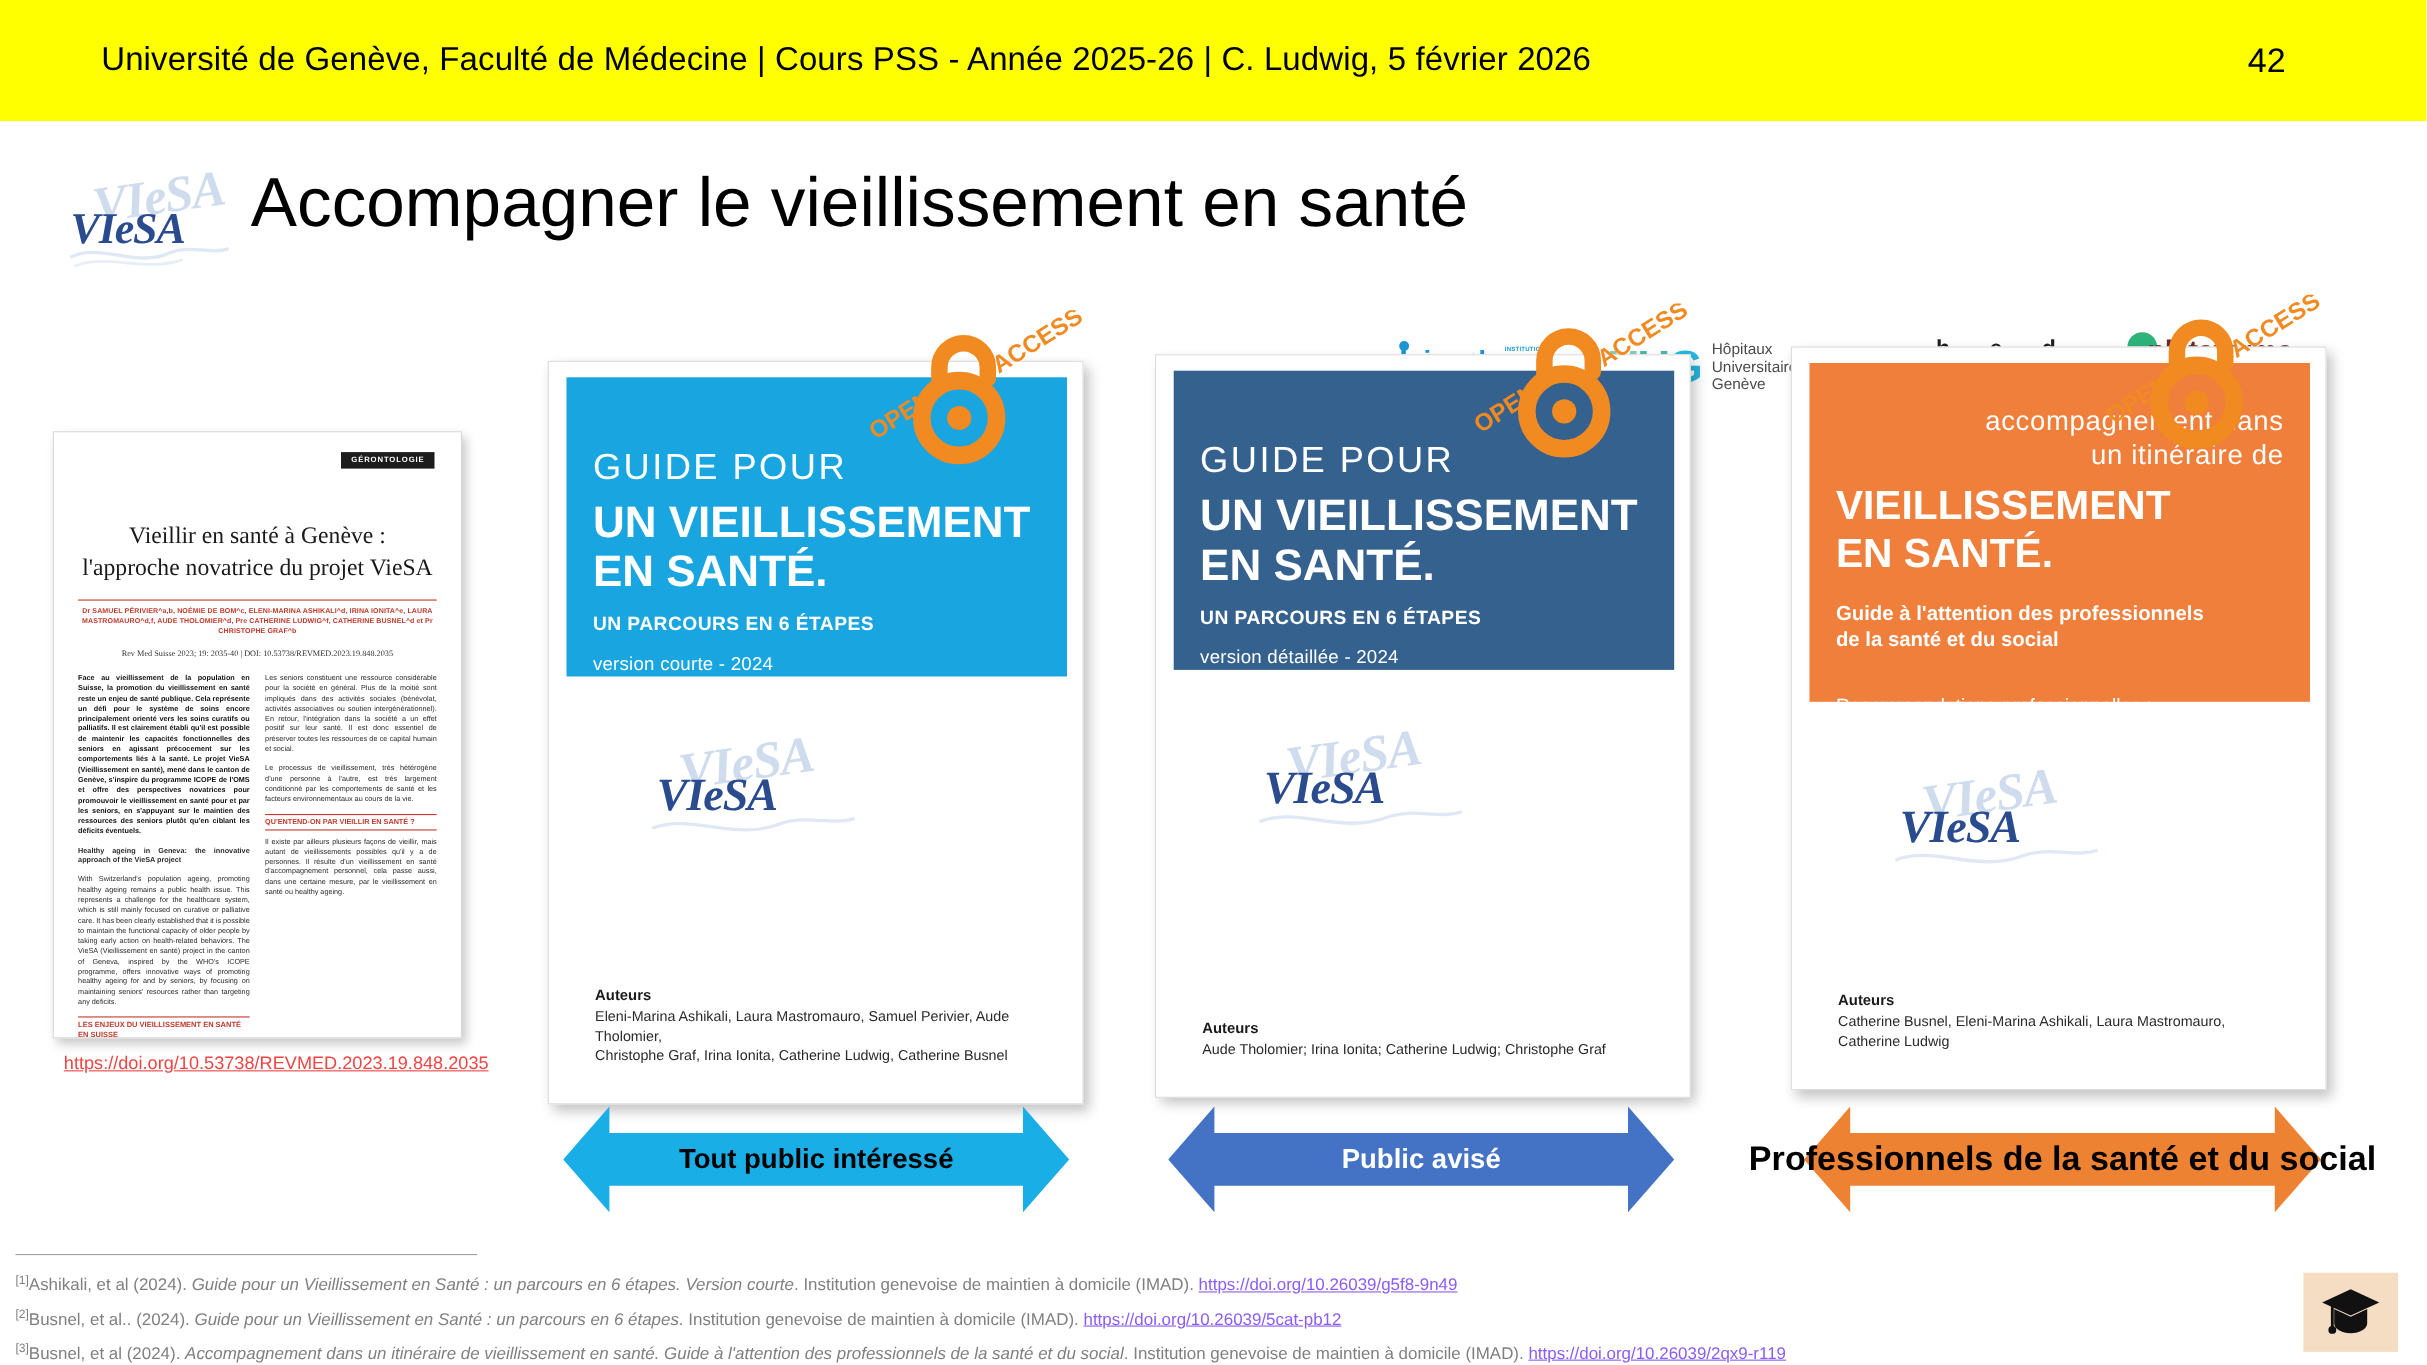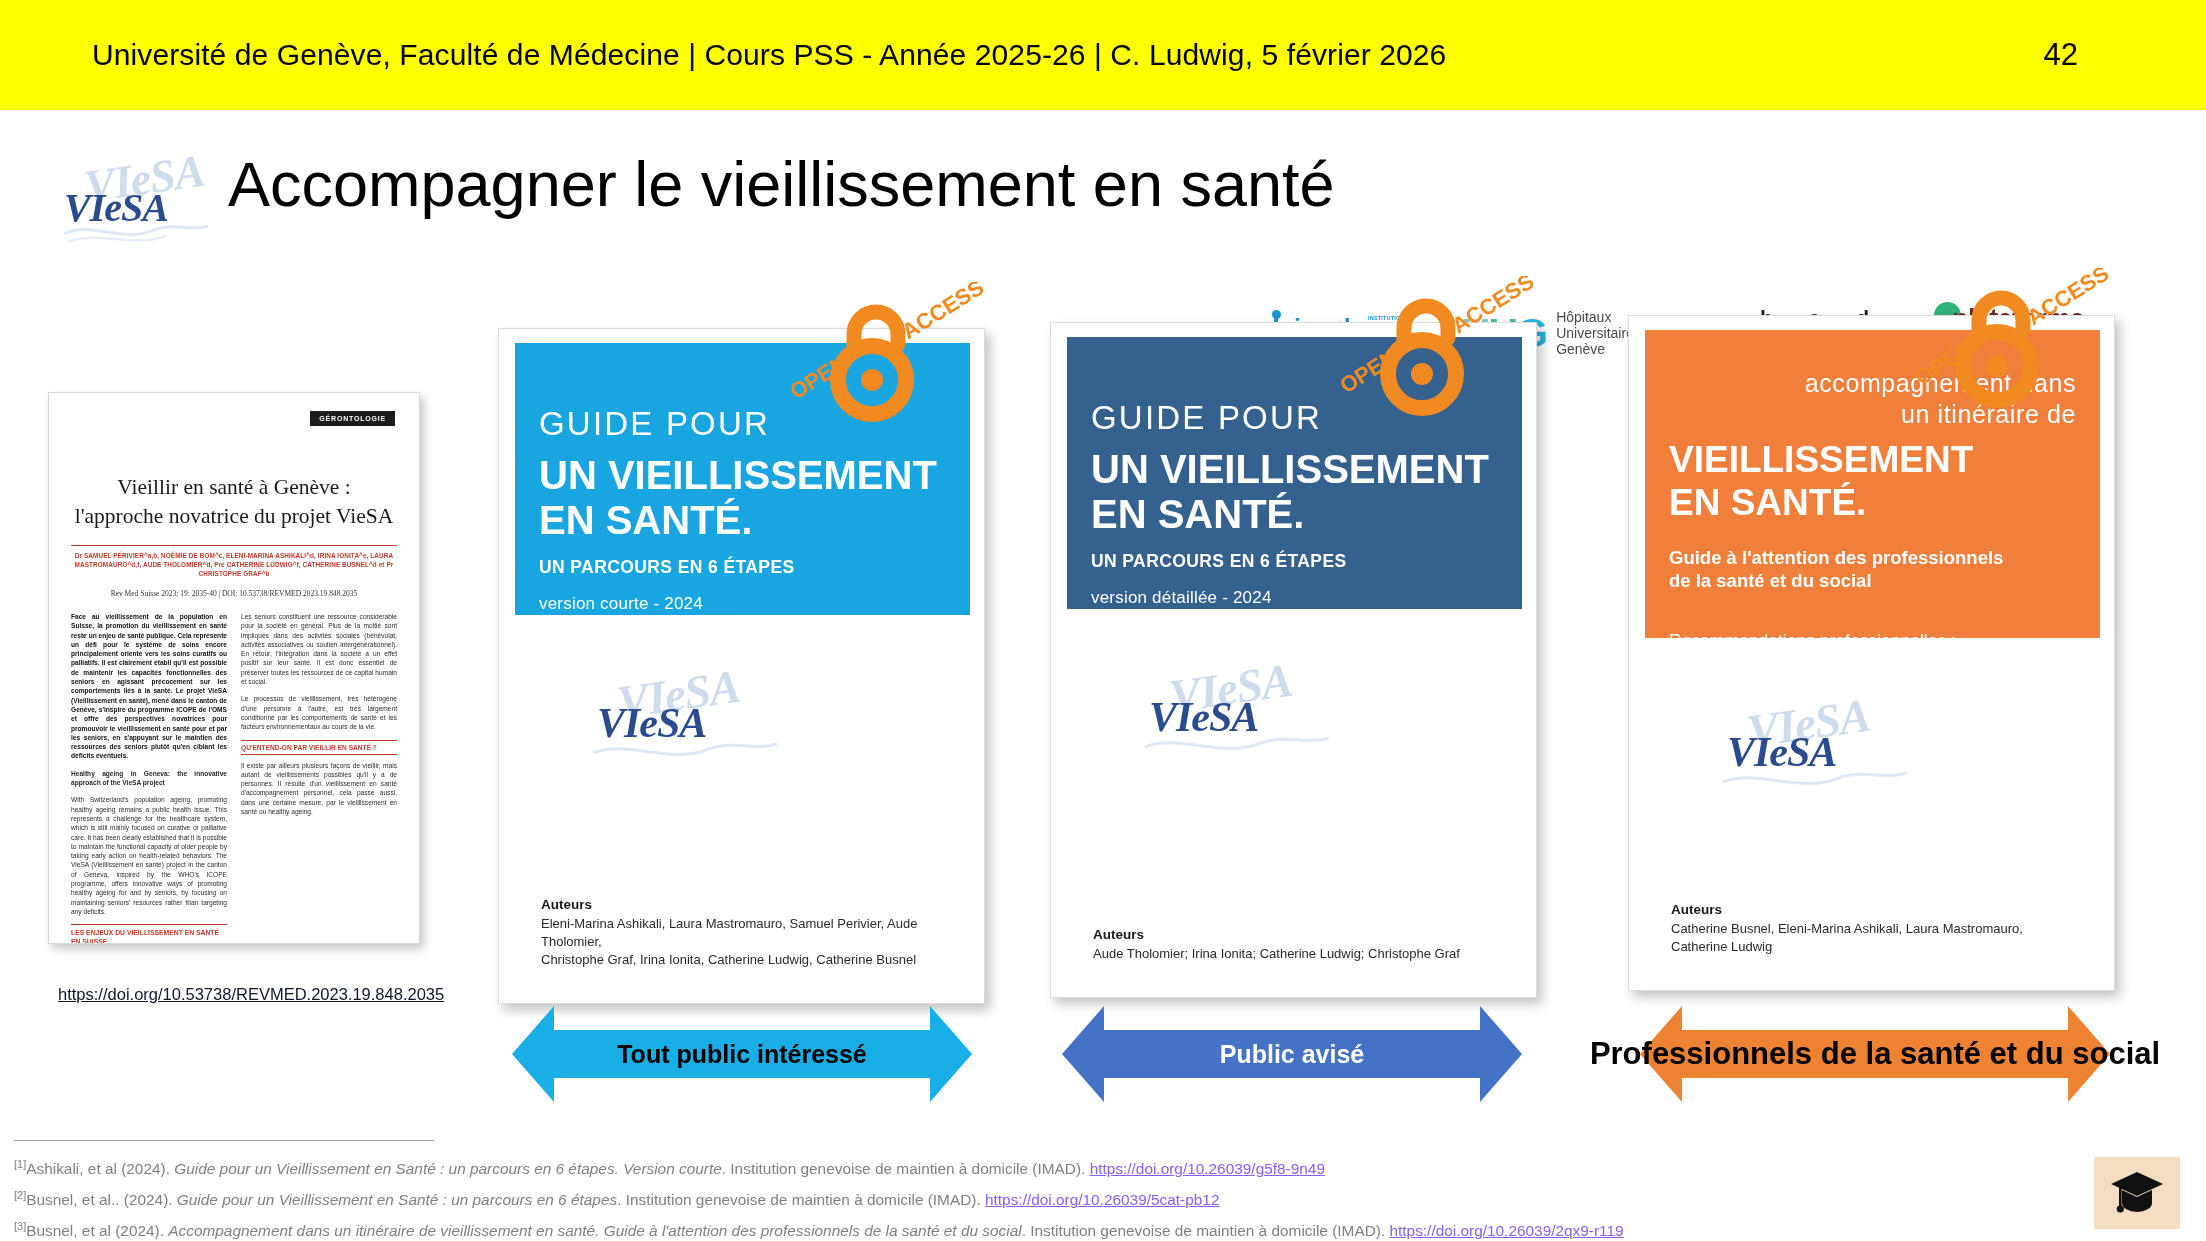--- a/index.html
+++ b/index.html
@@ -230,24 +230,23 @@
   }
   .art-h2 {
     font-size: 6.6px; font-weight: bold; color: #c0392b;
     border-top: 1px solid #c0392b; border-bottom: 1px solid #c0392b;
     padding: 3px 0; margin: 8px 0 6px 0;
   }
   .article-doi {
     position: absolute;
     left: 58px; top: 958px;
     font-size: 16.5px;
-    color: #0f172a;
+    color: #ef4444;
     text-decoration: underline;
     white-space: nowrap;
-    margin-top: 27px;
   }
 
   
   .cover {
     position: absolute;
     width: 487px; height: 676px;
     background: #ffffff;
     border: 1px solid #dcdcdc;
     box-shadow: 5px 6px 11px rgba(0,0,0,0.24);
     overflow: hidden;

